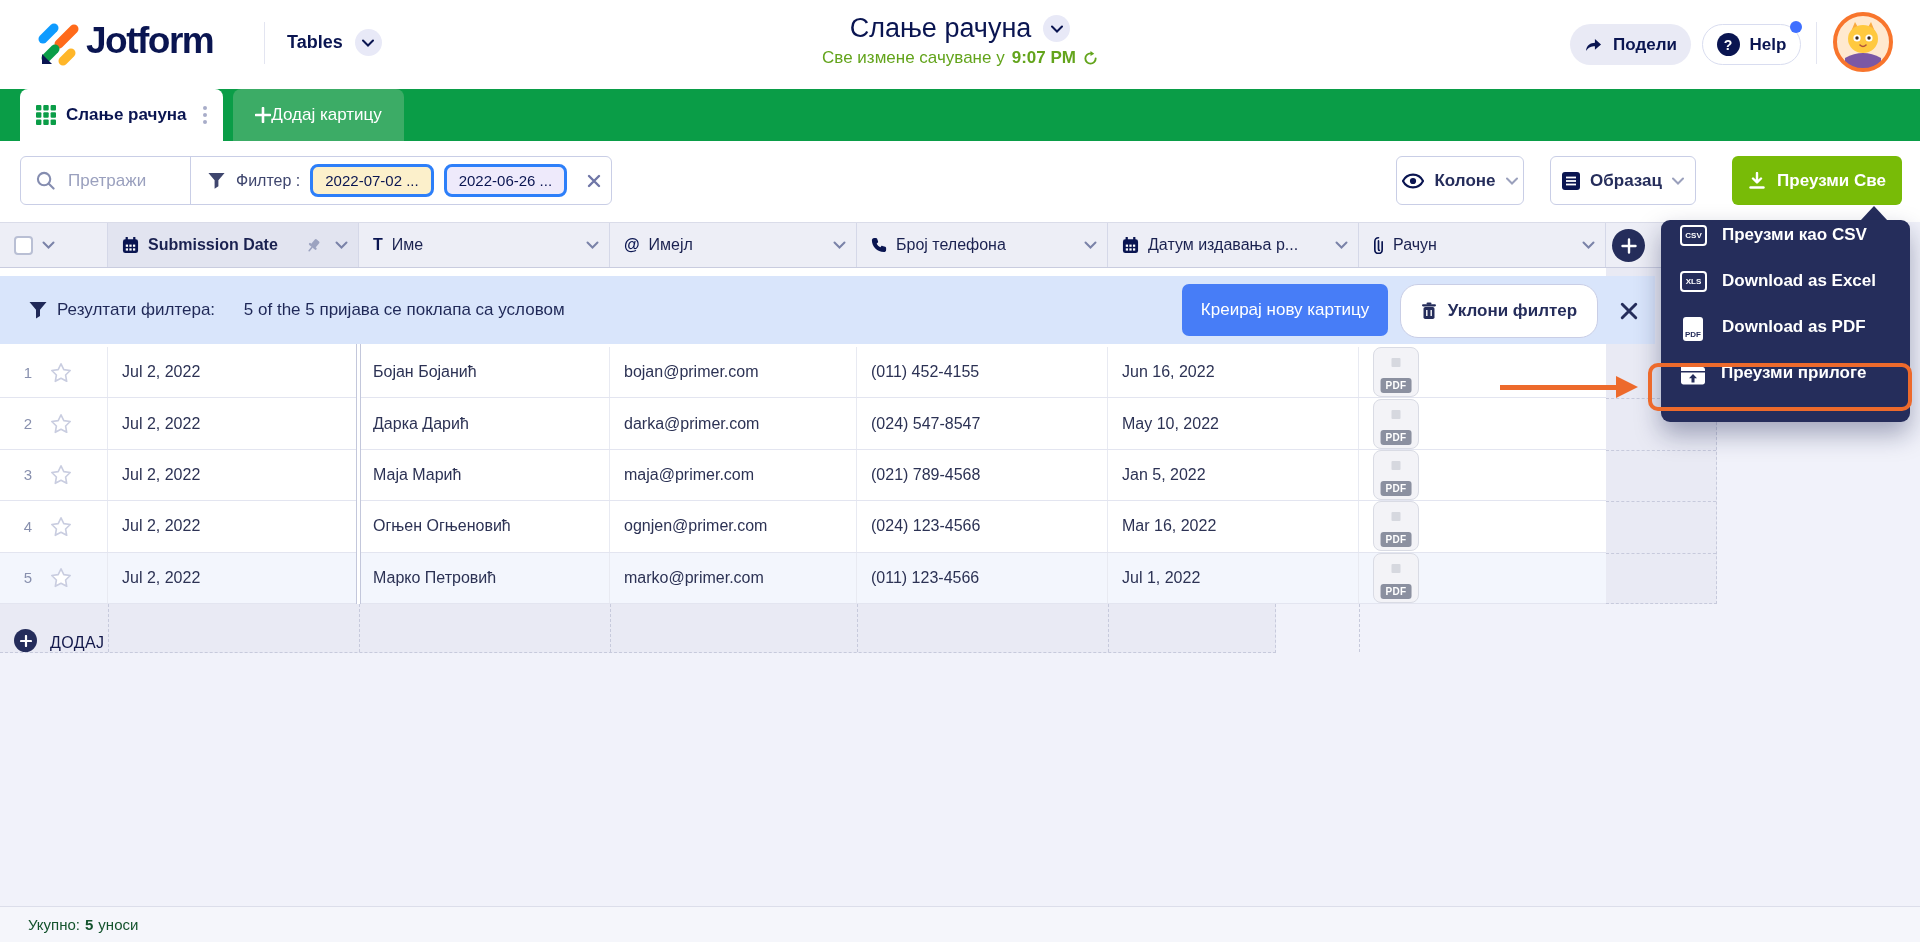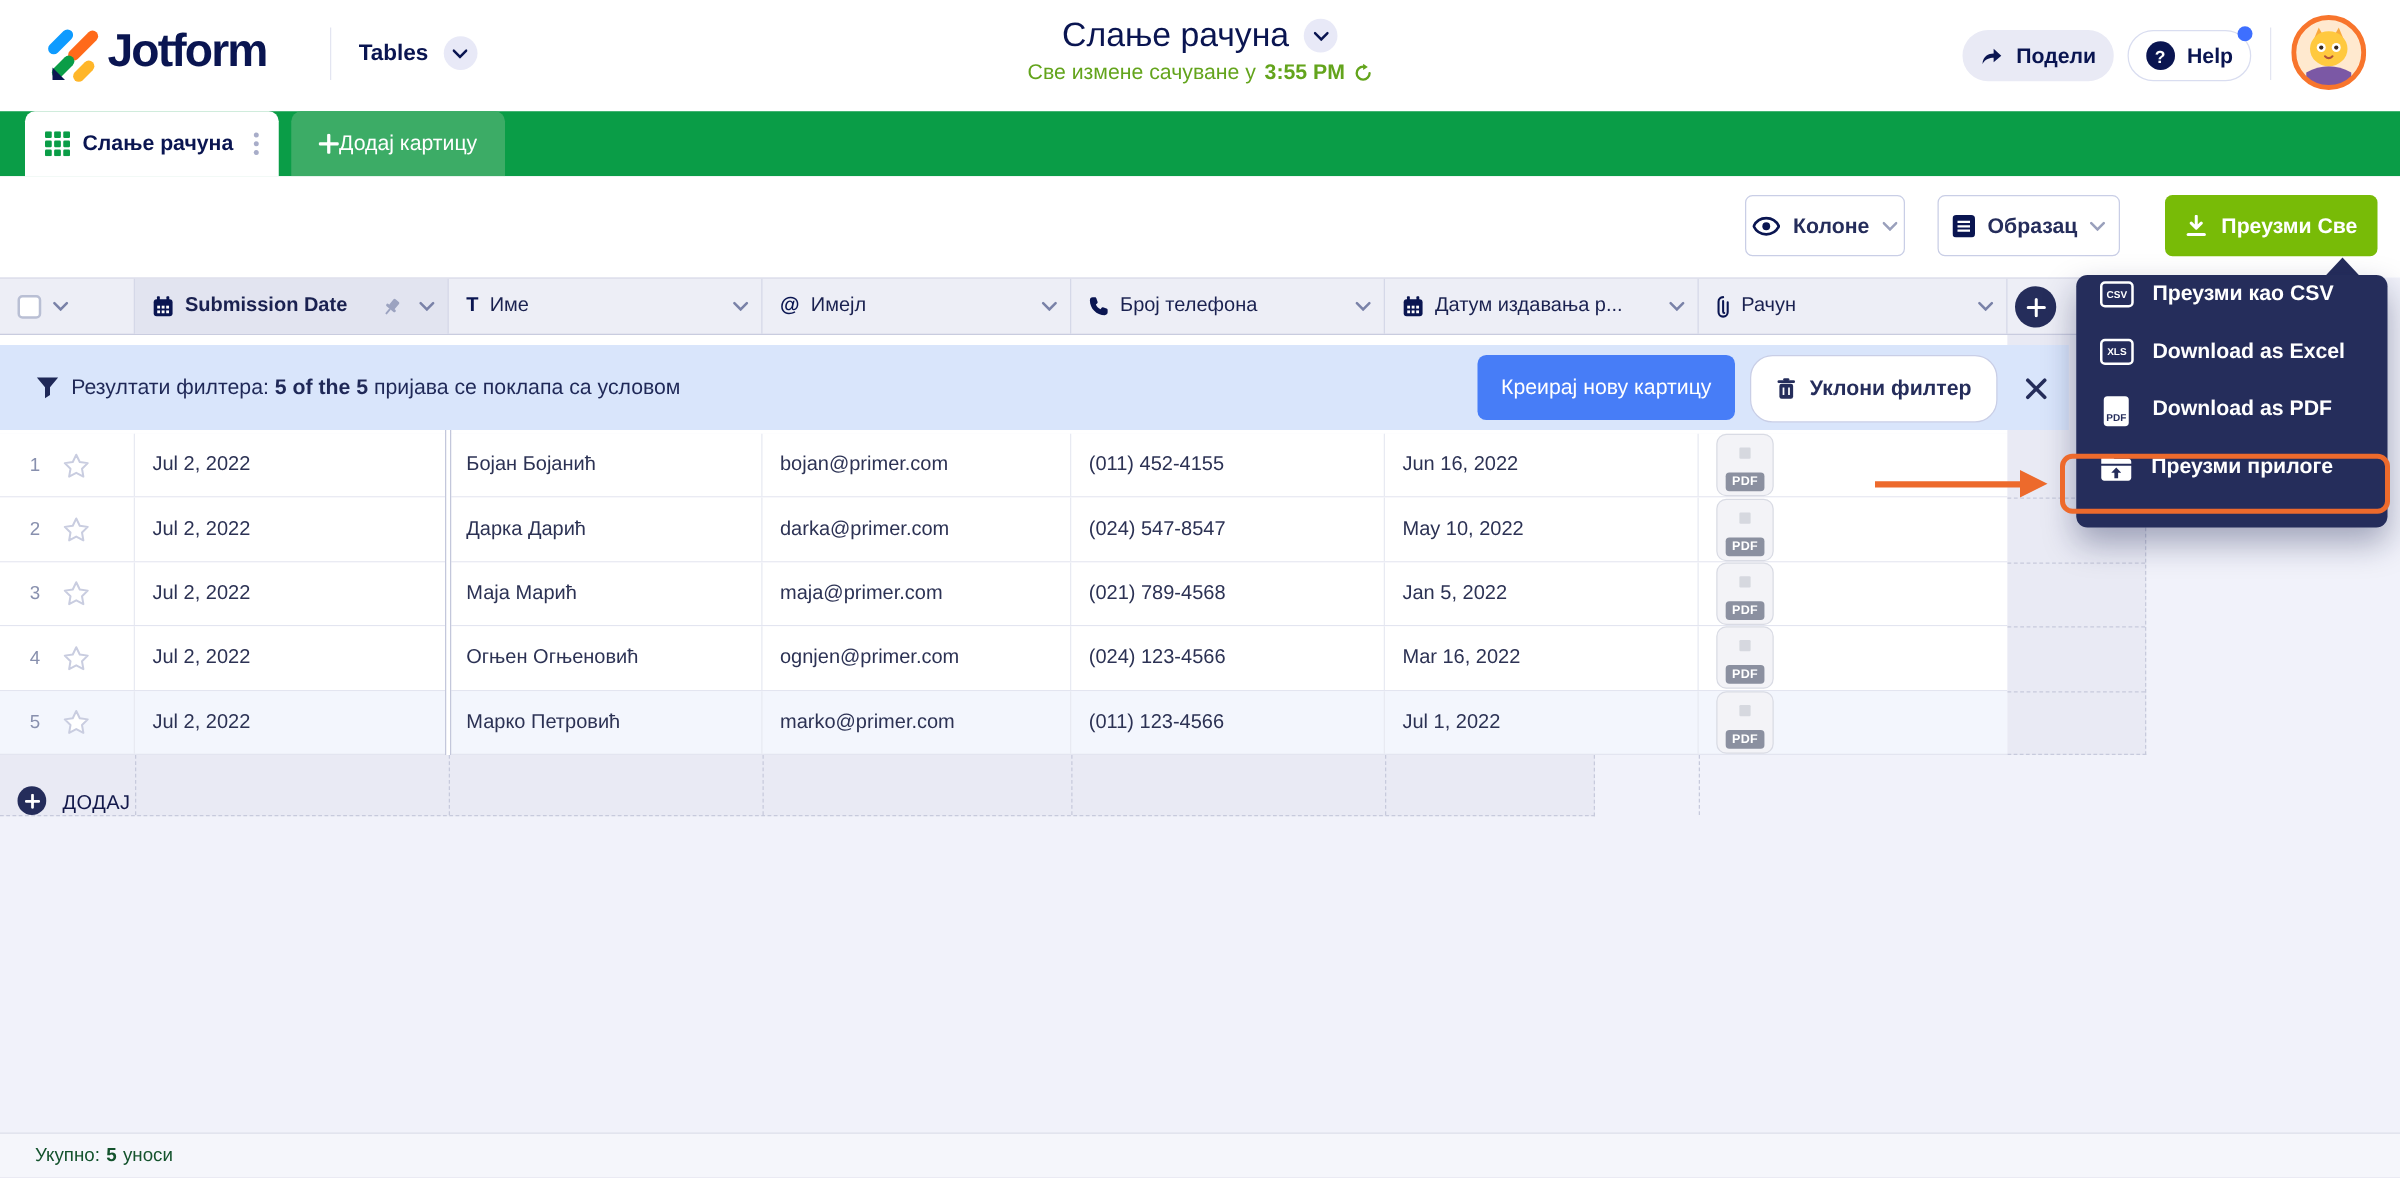--- a/index.html
+++ b/index.html
@@ -74,21 +74,21 @@
   .hc-new{left:1606px;width:111px;border-right:none;}
   .checkbox{width:19px;height:19px;background:#fff;border:2px solid #B9BFD4;border-radius:4px;box-sizing:border-box;cursor:pointer;}
   .glyph-icon{font-size:16px;font-weight:700;color:#0A1551;}
   .addcol-btn{position:absolute;left:1612px;top:229px;width:33px;height:33px;border-radius:50%;background:#252D5B;border:none;
               display:flex;align-items:center;justify-content:center;cursor:pointer;z-index:5;}
 
   
   .rows-bg{position:absolute;top:268px;left:0;width:1606px;height:79px;background:#fff;}
   .banner{position:absolute;top:276px;left:0;width:1655px;height:68px;background:#D9E5FB;display:flex;align-items:center;z-index:6;}
   .banner-text{margin-left:57px;font-size:17px;color:#1F2857;}
-  .banner-text b{font-weight:700;}
+  .banner-text b{font-weight:400;margin-left:24px;}
   .banner-funnel{position:absolute;left:28px;}
   .btn-blue{position:absolute;left:1182px;top:8px;width:206px;height:52px;background:#477DF7;color:#fff;border:none;border-radius:7px;
             font-size:17px;font-weight:500;cursor:pointer;font-family:"Liberation Sans",sans-serif;}
   .btn-white{position:absolute;left:1400px;top:8px;width:196px;height:52px;background:#fff;border:1px solid #C9CEE6;border-radius:18px;
              display:flex;align-items:center;justify-content:center;gap:11px;font-size:17px;font-weight:600;color:#252D5B;cursor:pointer;}
   .banner-x{position:absolute;left:1616px;top:22px;}
 
   
   .rows{position:absolute;top:347px;left:0;width:1606px;}
   .trow{position:relative;height:51.4px;background:#fff;border-bottom:1px solid #E3E5F0;box-sizing:border-box;}
@@ -173,21 +173,21 @@
       <span class="sheet-title">
         <span>Слање рачуна</span>
         <span class="chev-circle">
           <svg width="12" height="8" viewBox="0 0 12 8">
               <polyline points="1,1.5 6,6.5 11,1.5" fill="none" stroke="#0A1551" stroke-width="2" stroke-linecap="round"></polyline>
             </svg>
         </span>
       </span>
       <div class="autosave">
         <span>Све измене сачуване у</span>
-        <b>3:55 PM</b>
+        <b>9:07 PM</b>
         <svg width="15" height="15" viewBox="0 0 16 16">
           <path d="M13.5 8 A5.5 5.5 0 1 1 8 2.5" fill="none" stroke="#63A41C" stroke-width="2" stroke-linecap="round"></path>
           <path d="M8 0 L12 2.8 L8 5.4 Z" fill="#63A41C"></path>
         </svg>
       </div>
     </div>
 
     <div class="pill-btn share-btn">
       <svg width="19" height="16" viewBox="0 0 20 17">
         <path d="M2 15 C2.5 8.5 7 6.3 11.5 6.2 L11.5 2.2 L18 8 L11.5 13.5 L11.5 9.8 C8 9.8 4.5 10.8 2 15 Z" fill="#0A1551"></path>
@@ -249,20 +249,42 @@
     </div>
     <div class="tab-add">
       <svg width="16" height="16" viewBox="0 0 16 16">
         <path d="M8 1 V15 M1 8 H15" stroke="#fff" stroke-width="2.6" stroke-linecap="round"></path>
       </svg>
       <span>Додај картицу</span>
     </div>
   </div>
 
   <div class="toolbar">
+    <div class="search-filter">
+      <div class="search-sec">
+        <svg width="19" height="19" viewBox="0 0 20 20">
+          <circle cx="8.5" cy="8.5" r="6.5" fill="none" stroke="#858DB0" stroke-width="2.2"></circle>
+          <line x1="13.5" y1="13.5" x2="18.5" y2="18.5" stroke="#858DB0" stroke-width="2.2" stroke-linecap="round"></line>
+        </svg>
+        <input type="text" placeholder="Претражи" style="">
+      </div>
+      <div class="filter-sec">
+        <svg width="19" height="19" viewBox="0 0 20 20">
+          <path d="M1.5 2 H18.5 L12 9.8 V16 L8 18.6 V9.8 Z" fill="#3F466E"></path>
+        </svg>
+        <span class="filter-lbl">Филтер :</span>
+        <span class="chip chip-1">2022-07-02 ...</span>
+        <span class="chip chip-2">2022-06-26 ...</span>
+        <button class="x-btn" style="margin-left:6px">
+          <svg width="14" height="14" viewBox="0 0 14 14">
+              <path d="M2 2 L12 12 M12 2 L2 12" stroke="#6F76A7" stroke-width="2.4" stroke-linecap="round"></path>
+            </svg>
+        </button>
+      </div>
+    </div>
 
     <div class="tb-btn btn-columns">
       <svg width="22" height="16" viewBox="0 0 24 16">
         <path d="M12 1 C6 1 2.5 5 1 8 C2.5 11 6 15 12 15 C18 15 21.5 11 23 8 C21.5 5 18 1 12 1 Z" fill="none" stroke="#0A1551" stroke-width="2.4"></path>
         <circle cx="12" cy="8" r="3.4" fill="#0A1551"></circle>
       </svg>
       <span>Колоне</span>
       <svg width="12" height="8" viewBox="0 0 12 8">
           <polyline points="1,1.5 6,6.5 11,1.5" fill="none" stroke="#9AA0BC" stroke-width="2" stroke-linecap="round"></polyline>
         </svg>

